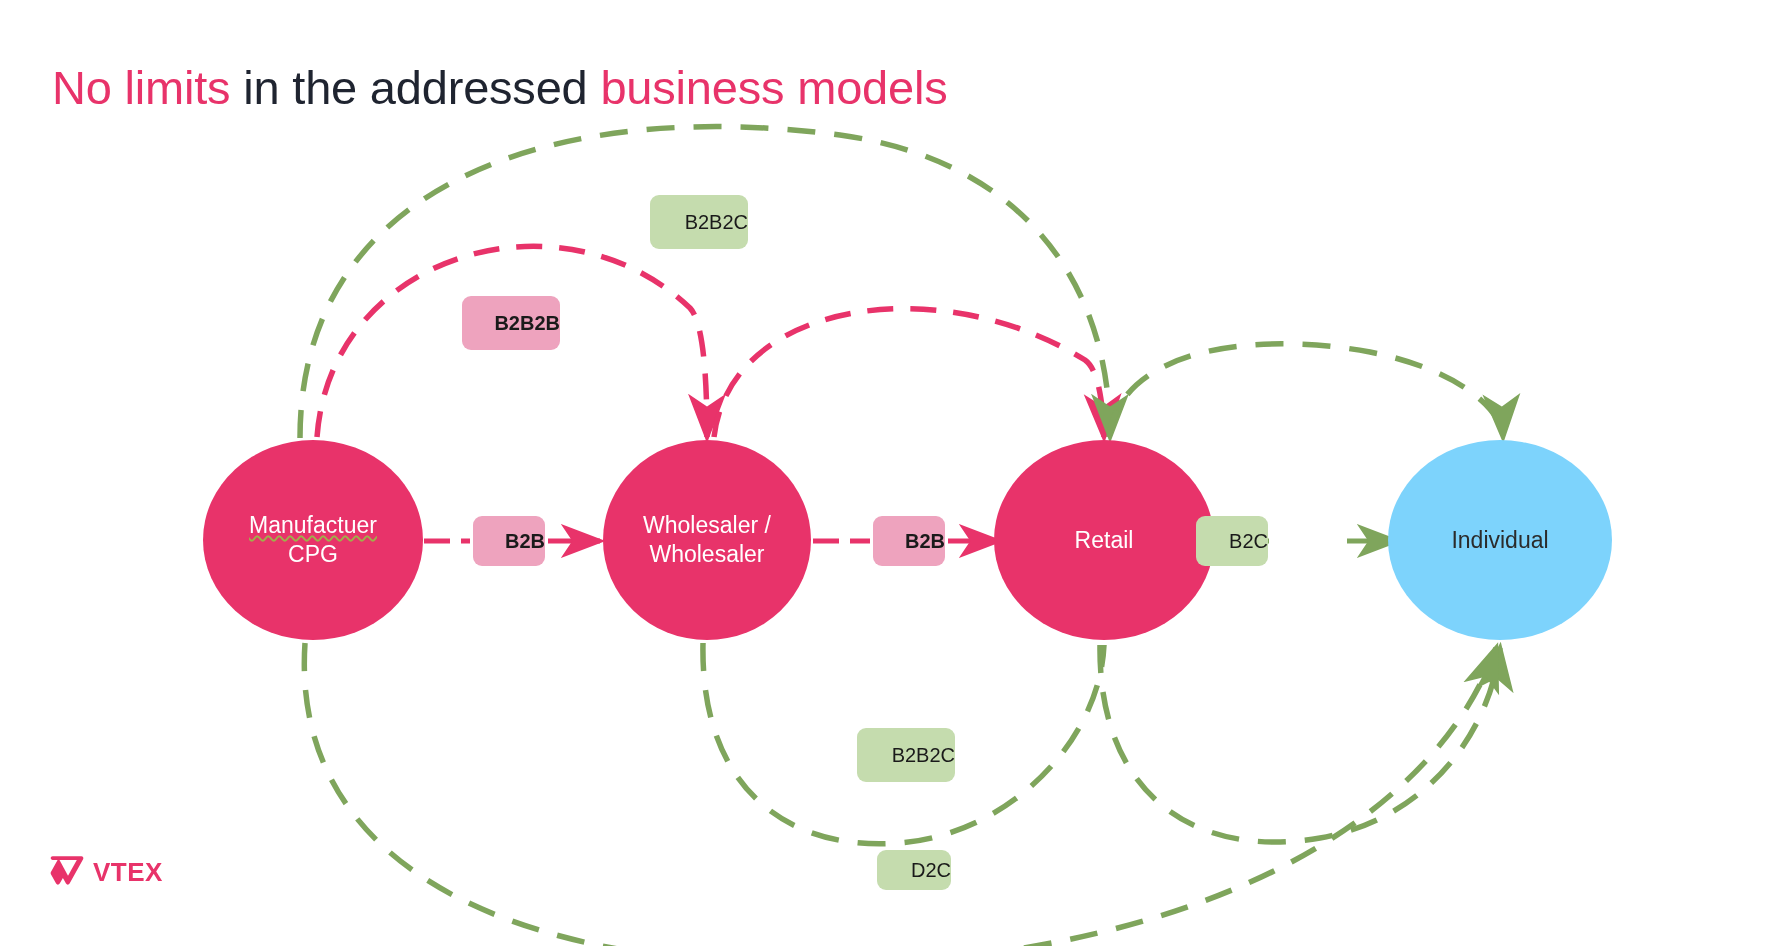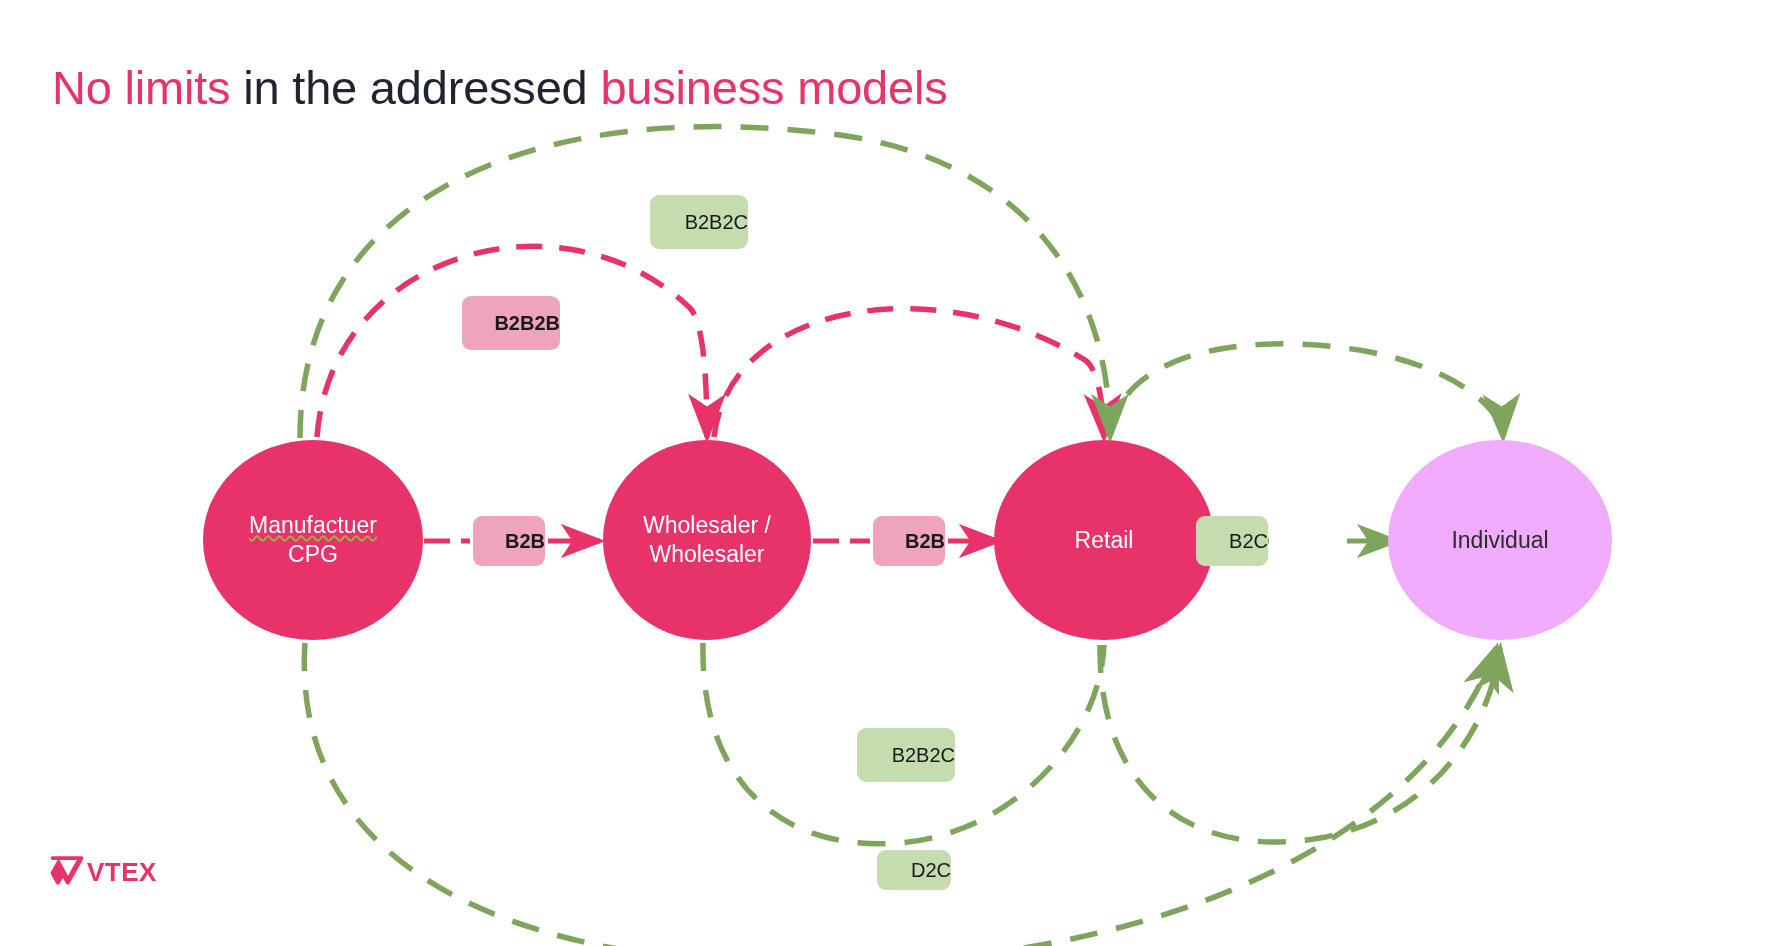--- a/index.html
+++ b/index.html
@@ -55,21 +55,21 @@
     width: 100%;
     padding: 0 8px;
     box-sizing: border-box;
   }
   .node-crimson {
     background: #E8336A;
     color: #ffffff;
     font-size: 23px;
   }
   .node-green {
-    background: #f0abfc;
+    background: #7dd3fc;
     color: #2B2B2B;
     font-size: 23px;
   }
   .spellcheck {
     text-decoration: underline;
     text-decoration-style: wavy;
     text-decoration-color: #9FB04A;
     text-decoration-thickness: 1.5px;
     text-underline-offset: 2px;
   }
@@ -89,21 +89,21 @@
   .badge-pink  { background: #EEA3BE; font-weight: bold; }
   .badge-green { background: #C5DCAE; }
 
   
   #vtex-logo {
     position: absolute;
     left: 50px;
     top: 855px;
     display: flex;
     align-items: center;
-    gap: 3px;
+    gap: 9px;
   }
   #vtex-logo .wordmark {
     color: #E8336A;
     font-size: 26px;
     font-weight: bold;
     letter-spacing: 0.5px;
   }
 </style>
 </head>
 <body>

